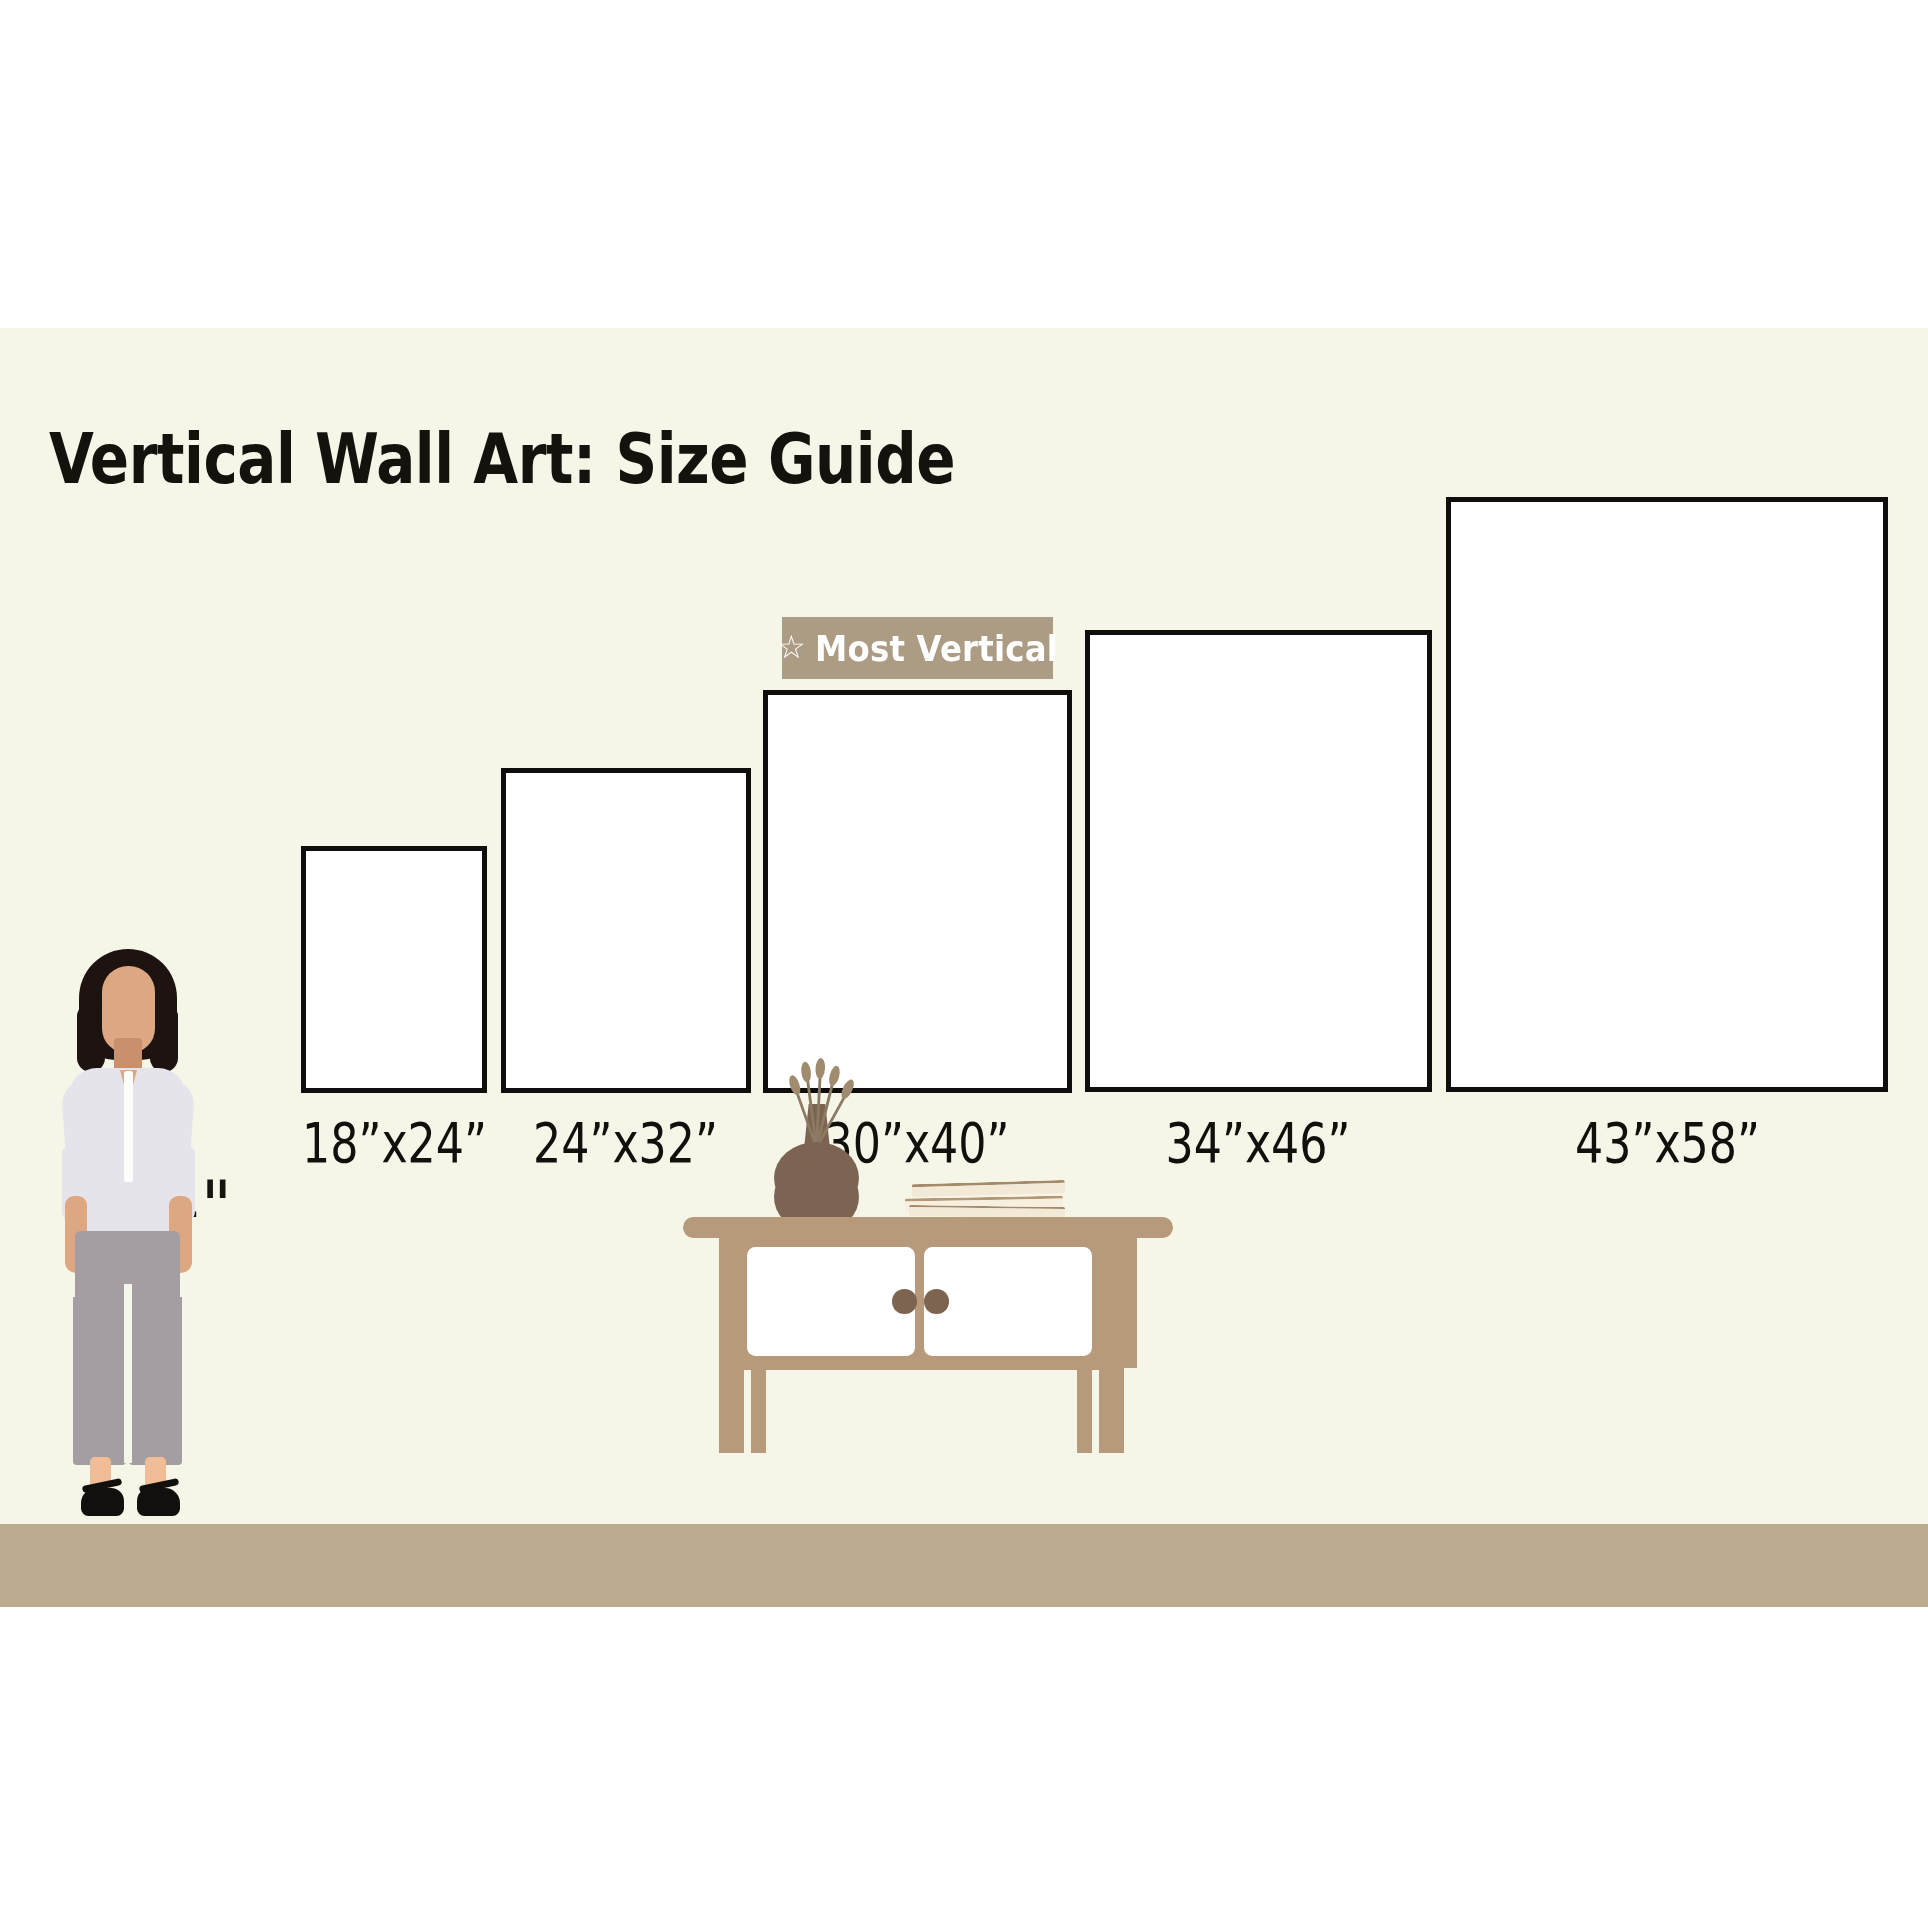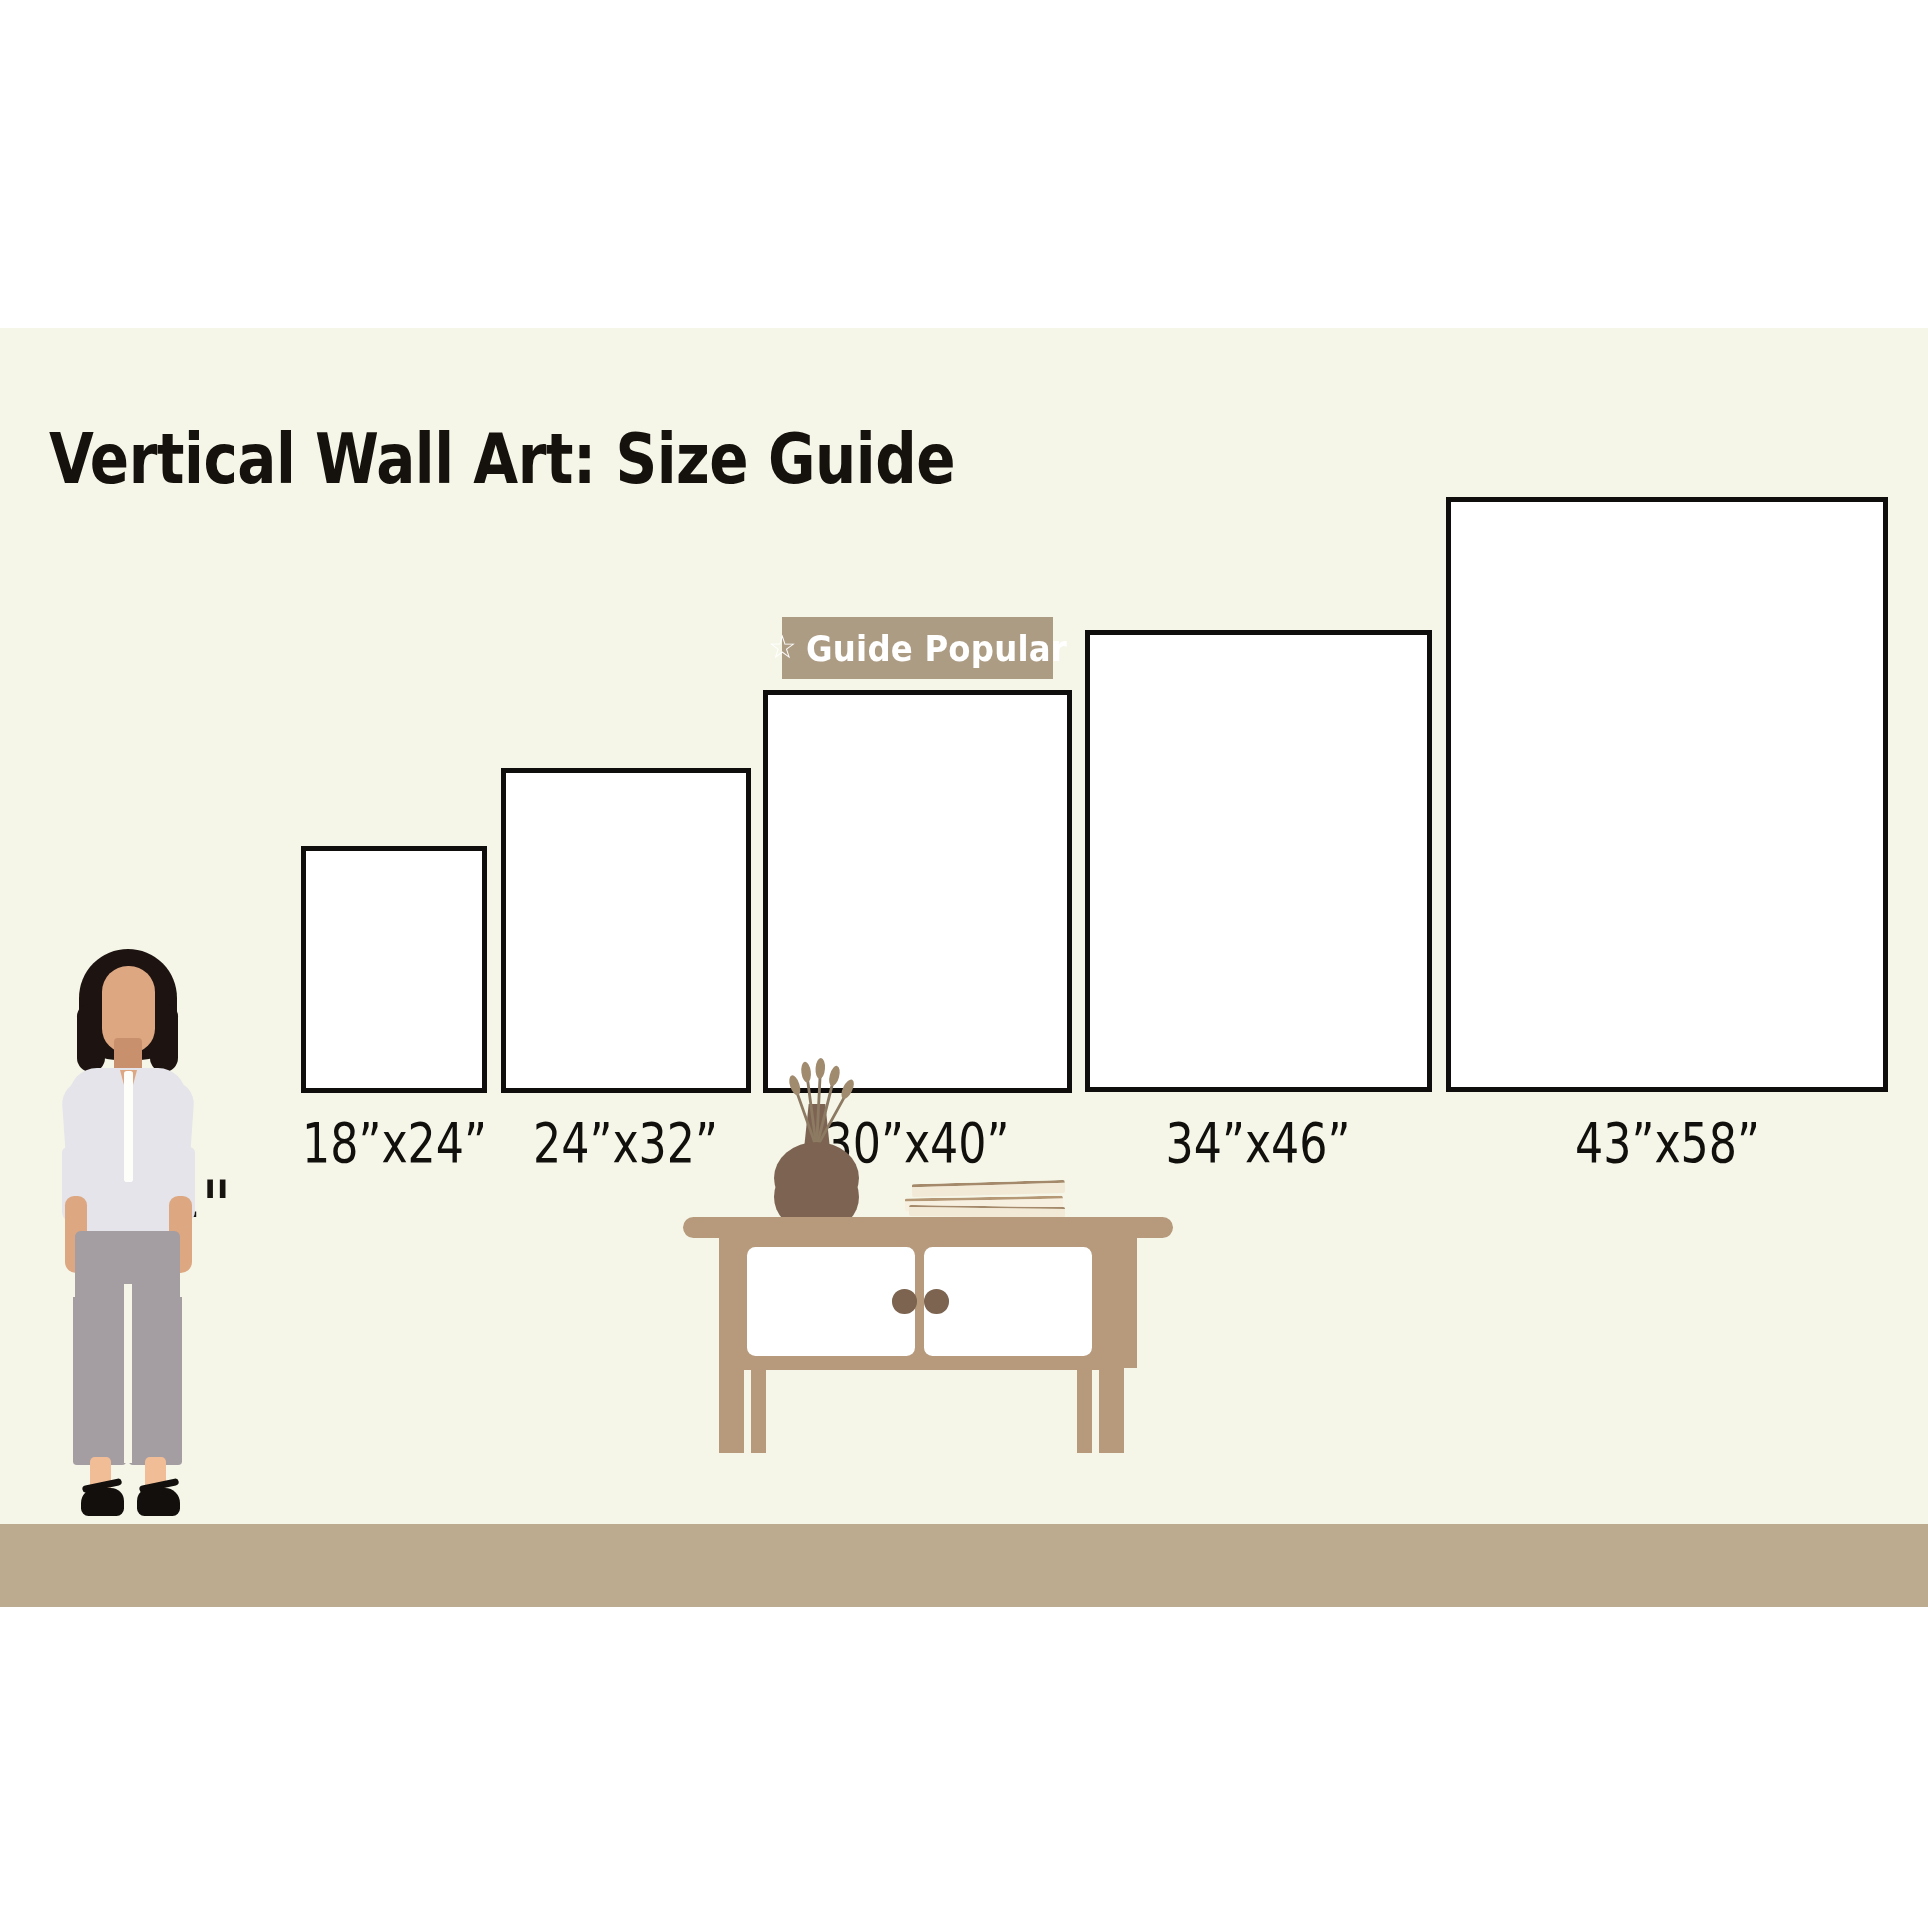--- a/index.html
+++ b/index.html
@@ -386,21 +386,21 @@
     <div class="ankle-l"></div>
     <div class="ankle-r"></div>
     <div class="strap-l"></div>
     <div class="strap-r"></div>
     <div class="shoe-l"></div>
     <div class="shoe-r"></div>
   </div>
 
   <div id="popular-badge">
     <span class="star">☆</span>
-    <span class="badge-text">Guide Popular</span>
+    <span class="badge-text">Most Vertical</span>
   </div>
 
   <div id="frames-layer">
       <div class="frame" style="left: 301px; top: 518px; width: 186px; height: 247px;"></div>
       <div class="size-label" style="left: 245px; width: 299px; top: 782px;">18”x24”</div>
       <div class="frame" style="left: 501px; top: 440px; width: 250px; height: 325px;"></div>
       <div class="size-label" style="left: 444px; width: 363px; top: 782px;">24”x32”</div>
       <div class="frame" style="left: 763px; top: 362px; width: 309px; height: 403px;"></div>
       <div class="size-label" style="left: 706px; width: 422px; top: 782px;">30”x40”</div>
       <div class="frame" style="left: 1085px; top: 302px; width: 347px; height: 462px;"></div>

